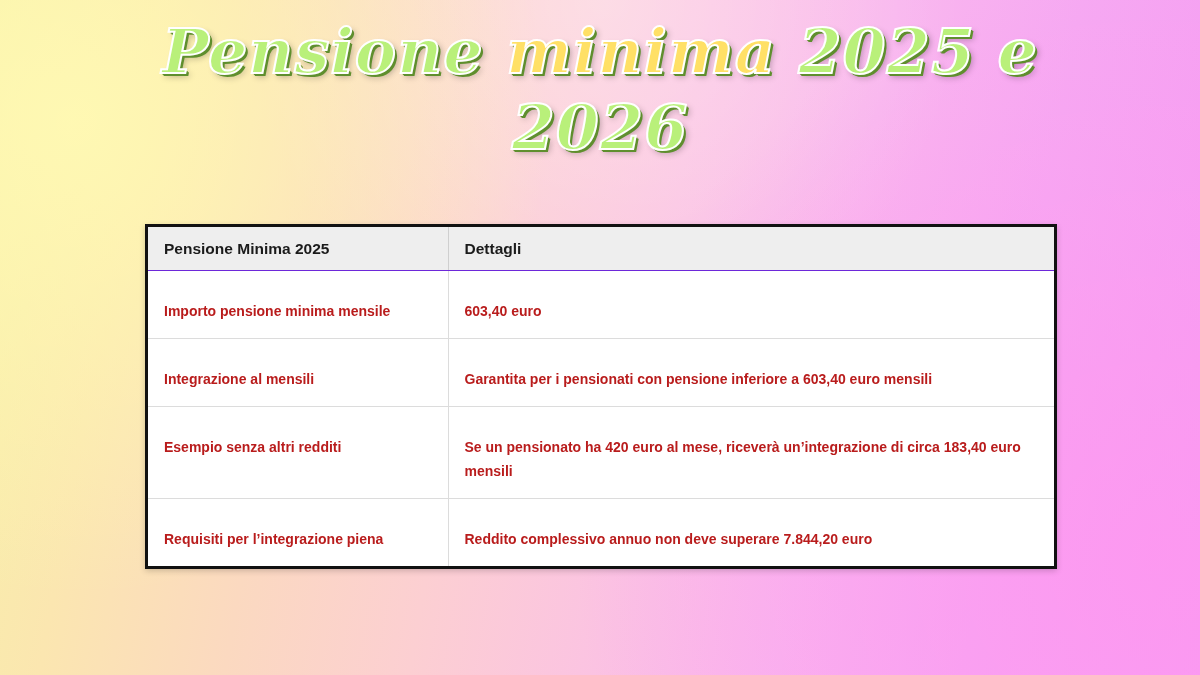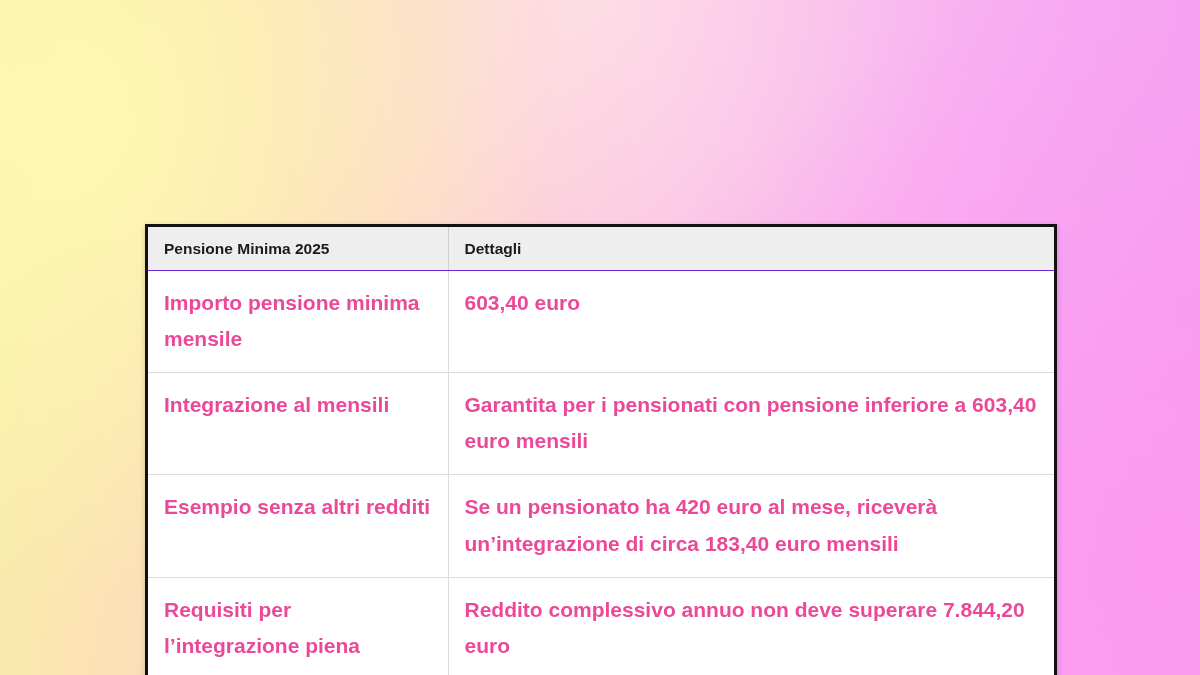--- a/index.html
+++ b/index.html
@@ -94,23 +94,23 @@
     font-weight: bold;
     color: #1b1b1b;
     padding: 13px 16px 12px 16px;
     border-bottom: 1px solid #6d28d9;
     vertical-align: middle;
   }
   table.data thead th.col-1 {
     border-right: 1px solid #cfcfcf;
   }
   table.data tbody td {
-    font-size: 21px;
-    color: #ec4899;
-    padding: 14px 16px 15px 16px;
+    font-size: 14px;
+    color: #b91c1c;
+    padding: 28px 16px 15px 16px;
     border-bottom: 1px solid #dcdcdc;
     vertical-align: top;
     line-height: 1.72;
   }
   table.data tbody tr:last-child td {
     border-bottom: none;
   }
   table.data tbody td.label {
     font-weight: bold;
     border-right: 1px solid #dcdcdc;
@@ -118,20 +118,22 @@
   table.data tbody td.value {
     font-weight: bold;
   }
 </style>
 </head>
 <body>
 
 <div class="canvas">
 
   <div class="title-block">
+    <div class="title-line"><span>Pensione </span><span class="accent">minima</span><span> 2025 e</span></div>
+    <div class="title-line">2026</div>
   </div>
 
   <div class="table-wrap">
     <table class="data">
       <colgroup>
         <col class="c1">
         <col class="c2">
       </colgroup>
       <thead>
         <tr>

